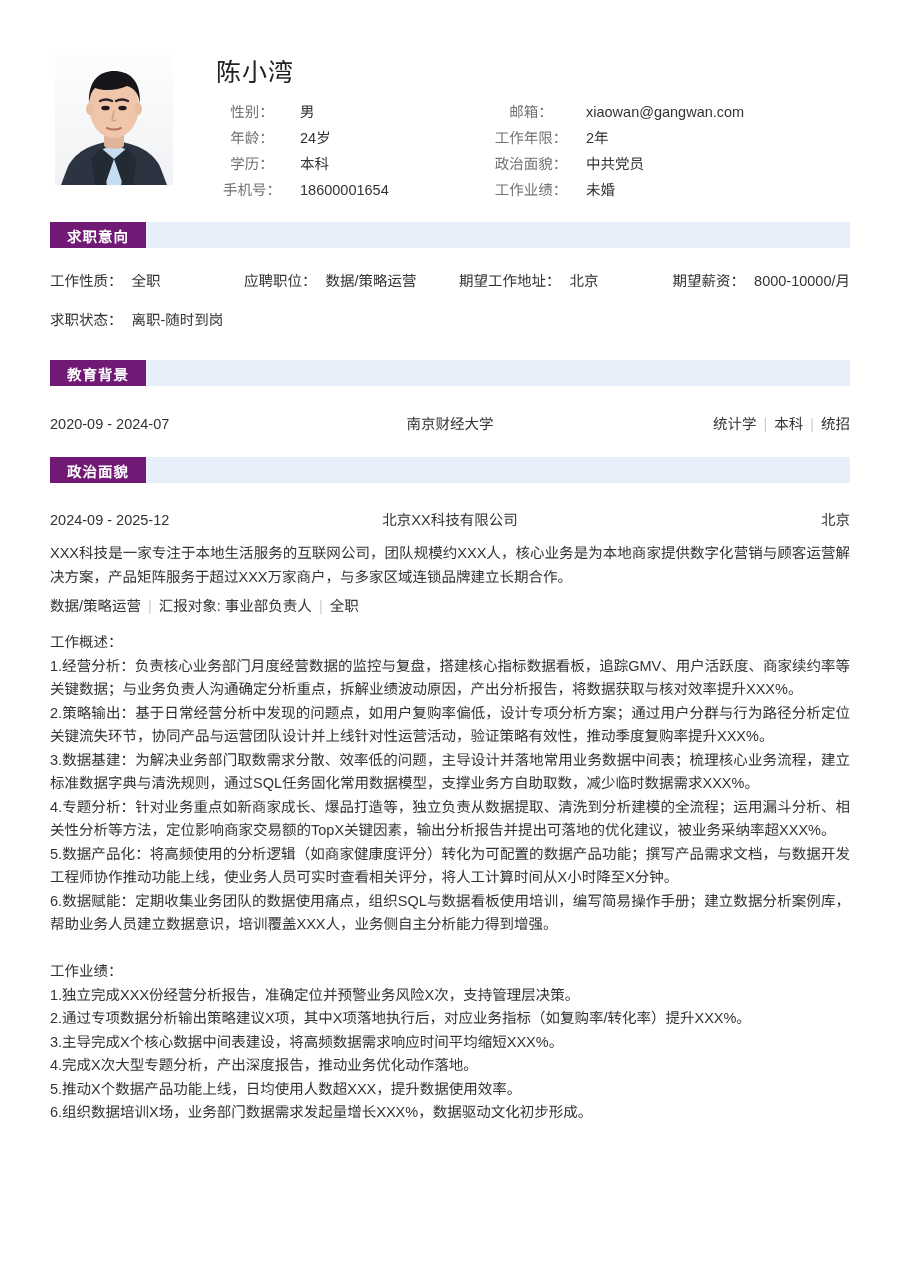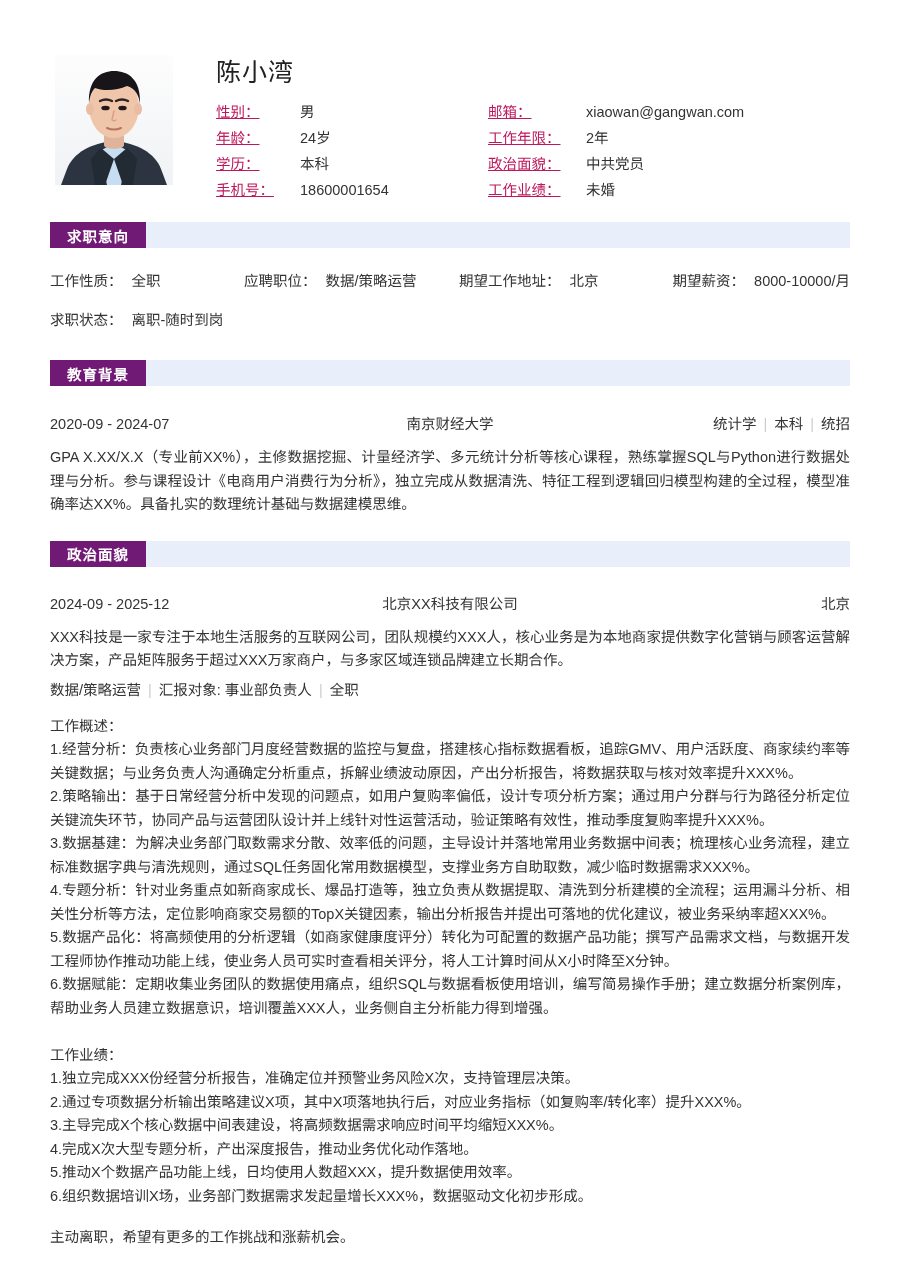--- a/index.html
+++ b/index.html
@@ -56,24 +56,23 @@
   }
   .info-grid {
     display: grid;
     grid-template-columns: 72px 200px 86px auto;
     row-gap: 9px;
     font-size: 14.5px;
     color: #333;
     line-height: 17px;
   }
   .info-label {
-    text-align: left;
+    text-align: center;
     white-space: nowrap;
-    color: #be185d;
-    text-decoration: underline;
+    color: #737373;
   }
   .info-value {
     padding-left: 12px;
     white-space: nowrap;
     color: #333;
   }
 
   
   .section-band {
     height: 26px;
@@ -247,21 +246,20 @@
     <div class="section-tab">教育背景</div>
   </div>
   <div class="section-body">
     <div class="entry-head" style="padding-top:29px">
       <div class="eh-left">2020-09 - 2024-07</div>
       <div class="eh-mid">南京财经大学</div>
       <div class="eh-right">
         <span>统计学</span><span class="sep">|</span><span>本科</span><span class="sep">|</span><span>统招</span>
       </div>
     </div>
-    <p class="para" style="margin-top:13px">GPA X.XX/X.X（专业前XX%），主修数据挖掘、计量经济学、多元统计分析等核心课程，熟练掌握SQL与Python进行数据处理与分析。参与课程设计《电商用户消费行为分析》，独立完成从数据清洗、特征工程到逻辑回归模型构建的全过程，模型准确率达XX%。具备扎实的数理统计基础与数据建模思维。</p>
   </div>
 
   <div class="section-band" style="margin-top:24px">
     <div class="section-tab">政治面貌</div>
   </div>
   <div class="section-body">
     <div class="entry-head" style="padding-top:28px">
       <div class="eh-left">2024-09 - 2025-12</div>
       <div class="eh-mid">北京XX科技有限公司</div>
       <div class="eh-right">北京</div>
@@ -278,16 +276,15 @@
 5.数据产品化：将高频使用的分析逻辑（如商家健康度评分）转化为可配置的数据产品功能；撰写产品需求文档，与数据开发工程师协作推动功能上线，使业务人员可实时查看相关评分，将人工计算时间从X小时降至X分钟。
 6.数据赋能：定期收集业务团队的数据使用痛点，组织SQL与数据看板使用培训，编写简易操作手册；建立数据分析案例库，帮助业务人员建立数据意识，培训覆盖XXX人，业务侧自主分析能力得到增强。
 
 工作业绩：
 1.独立完成XXX份经营分析报告，准确定位并预警业务风险X次，支持管理层决策。
 2.通过专项数据分析输出策略建议X项，其中X项落地执行后，对应业务指标（如复购率/转化率）提升XXX%。
 3.主导完成X个核心数据中间表建设，将高频数据需求响应时间平均缩短XXX%。
 4.完成X次大型专题分析，产出深度报告，推动业务优化动作落地。
 5.推动X个数据产品功能上线，日均使用人数超XXX，提升数据使用效率。
 6.组织数据培训X场，业务部门数据需求发起量增长XXX%，数据驱动文化初步形成。</p>
-    <p class="para" style="margin-top:18px">主动离职，希望有更多的工作挑战和涨薪机会。</p>
   </div>
 
 </div>
 
 </body></html>

